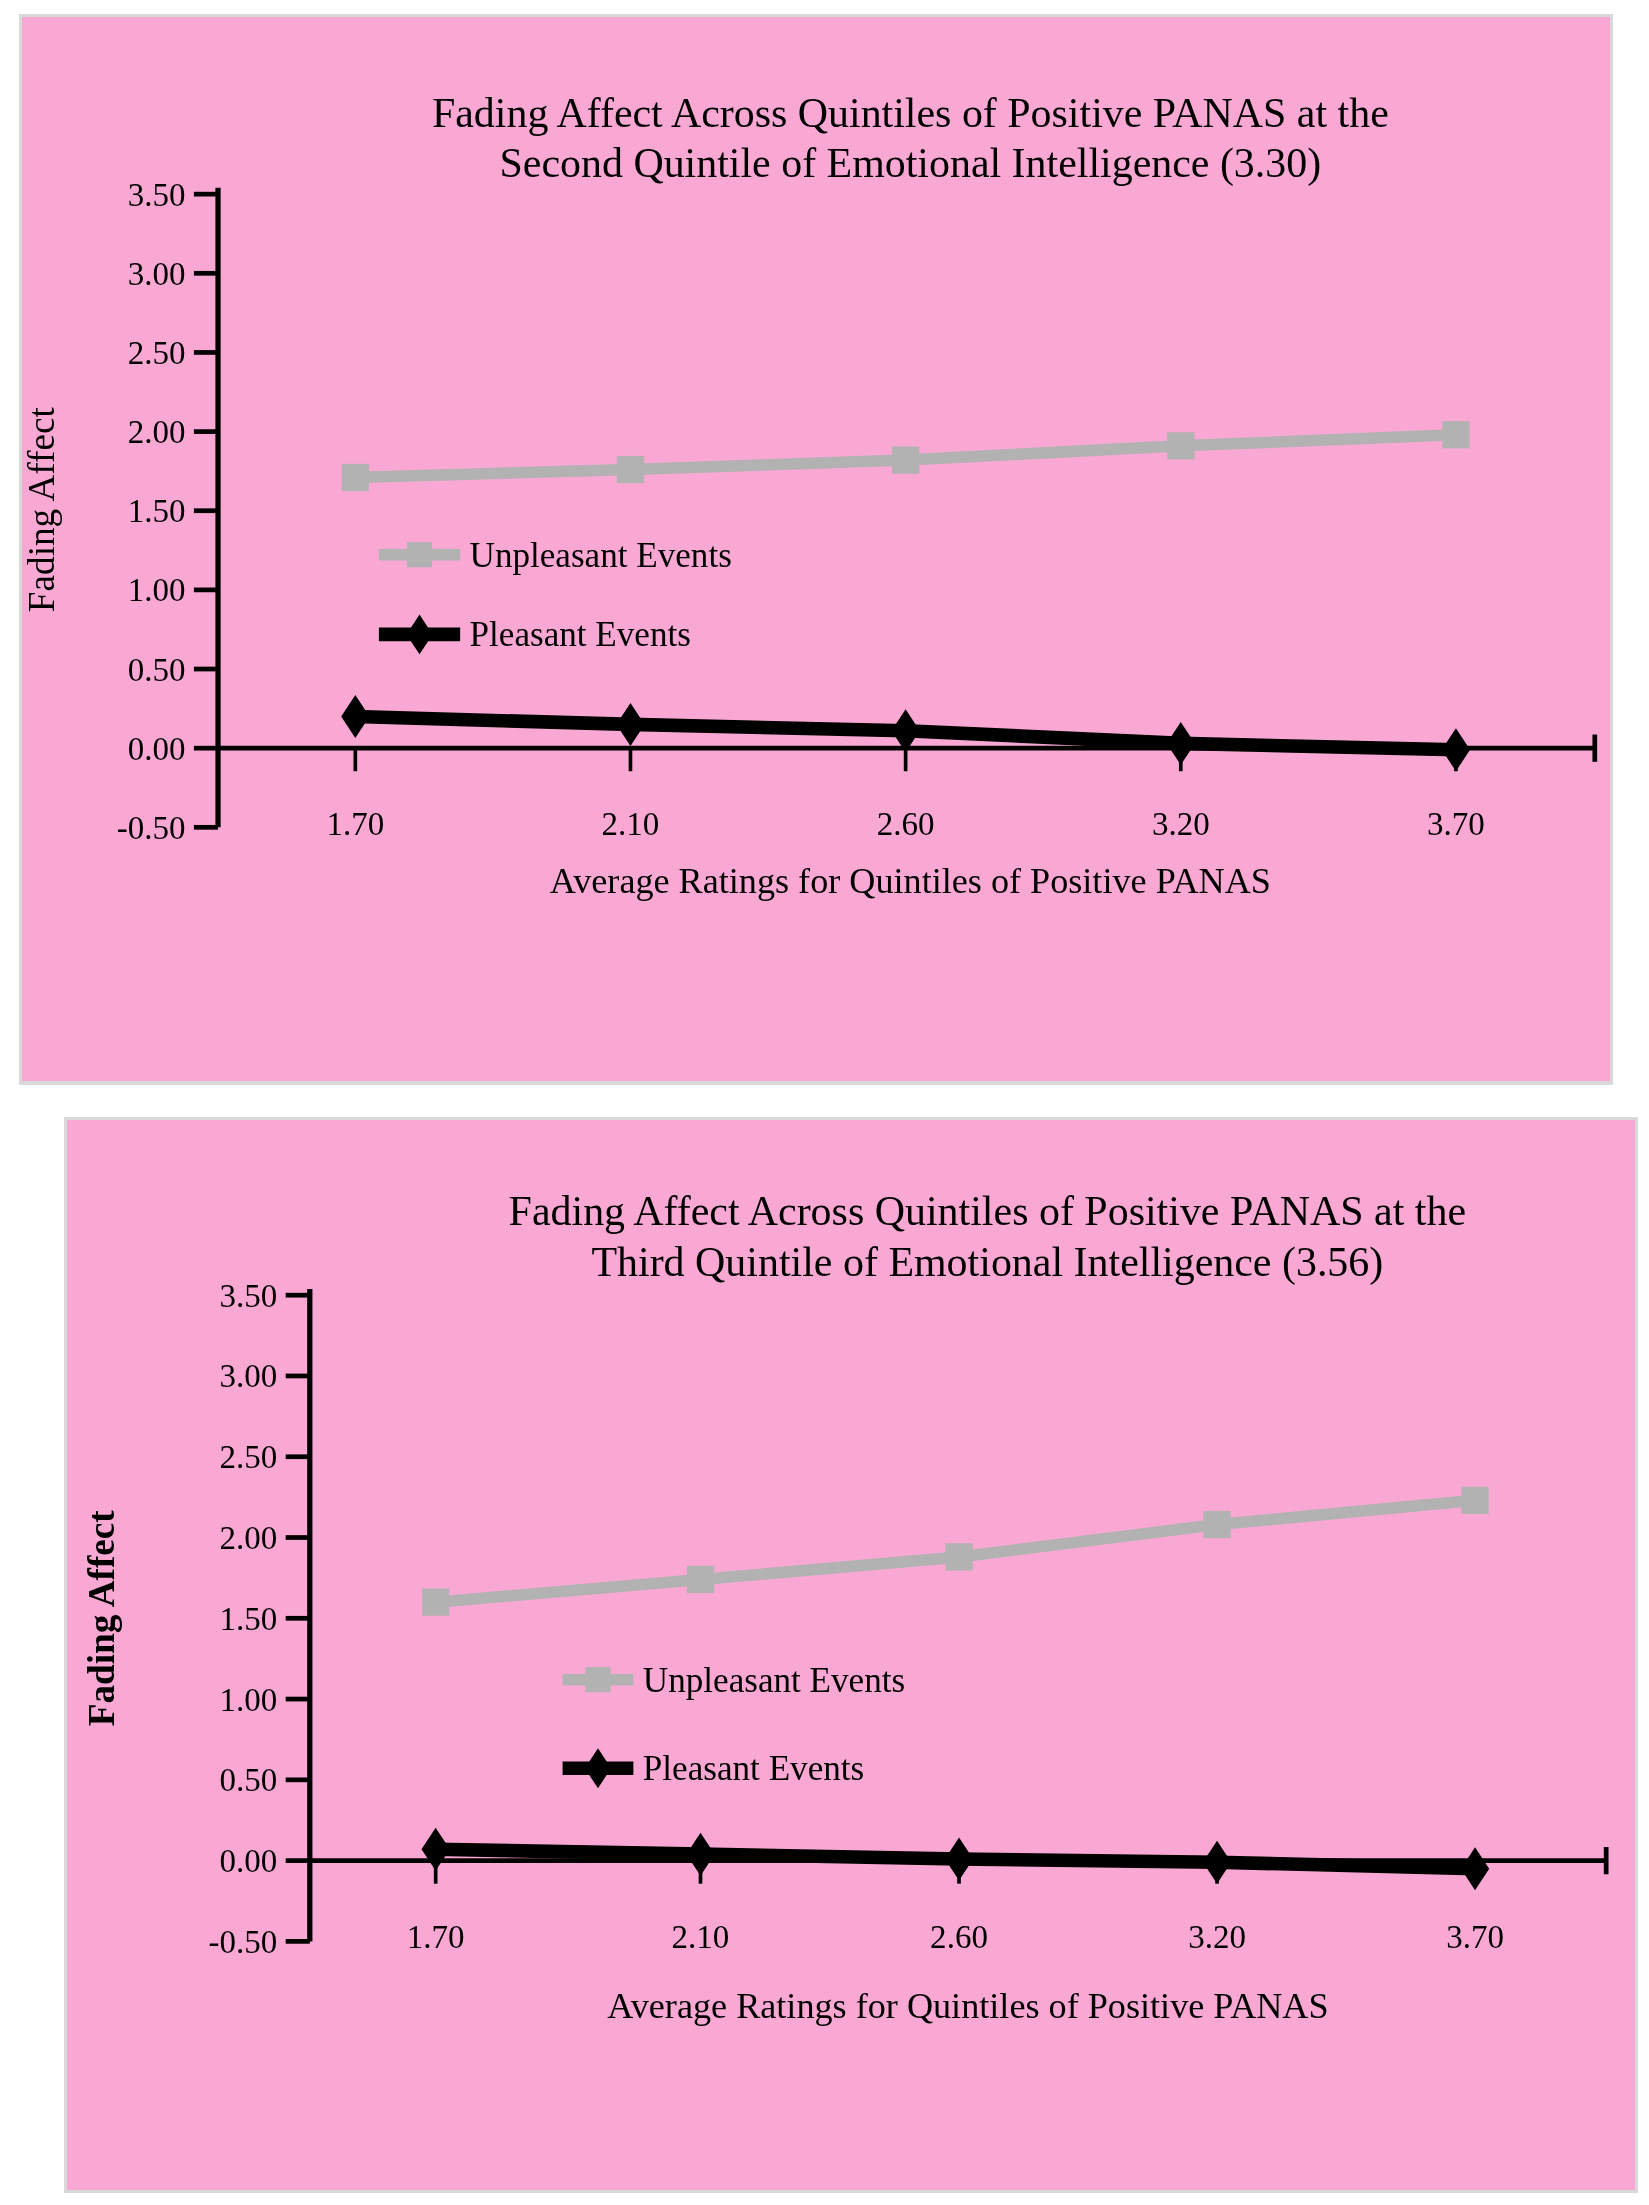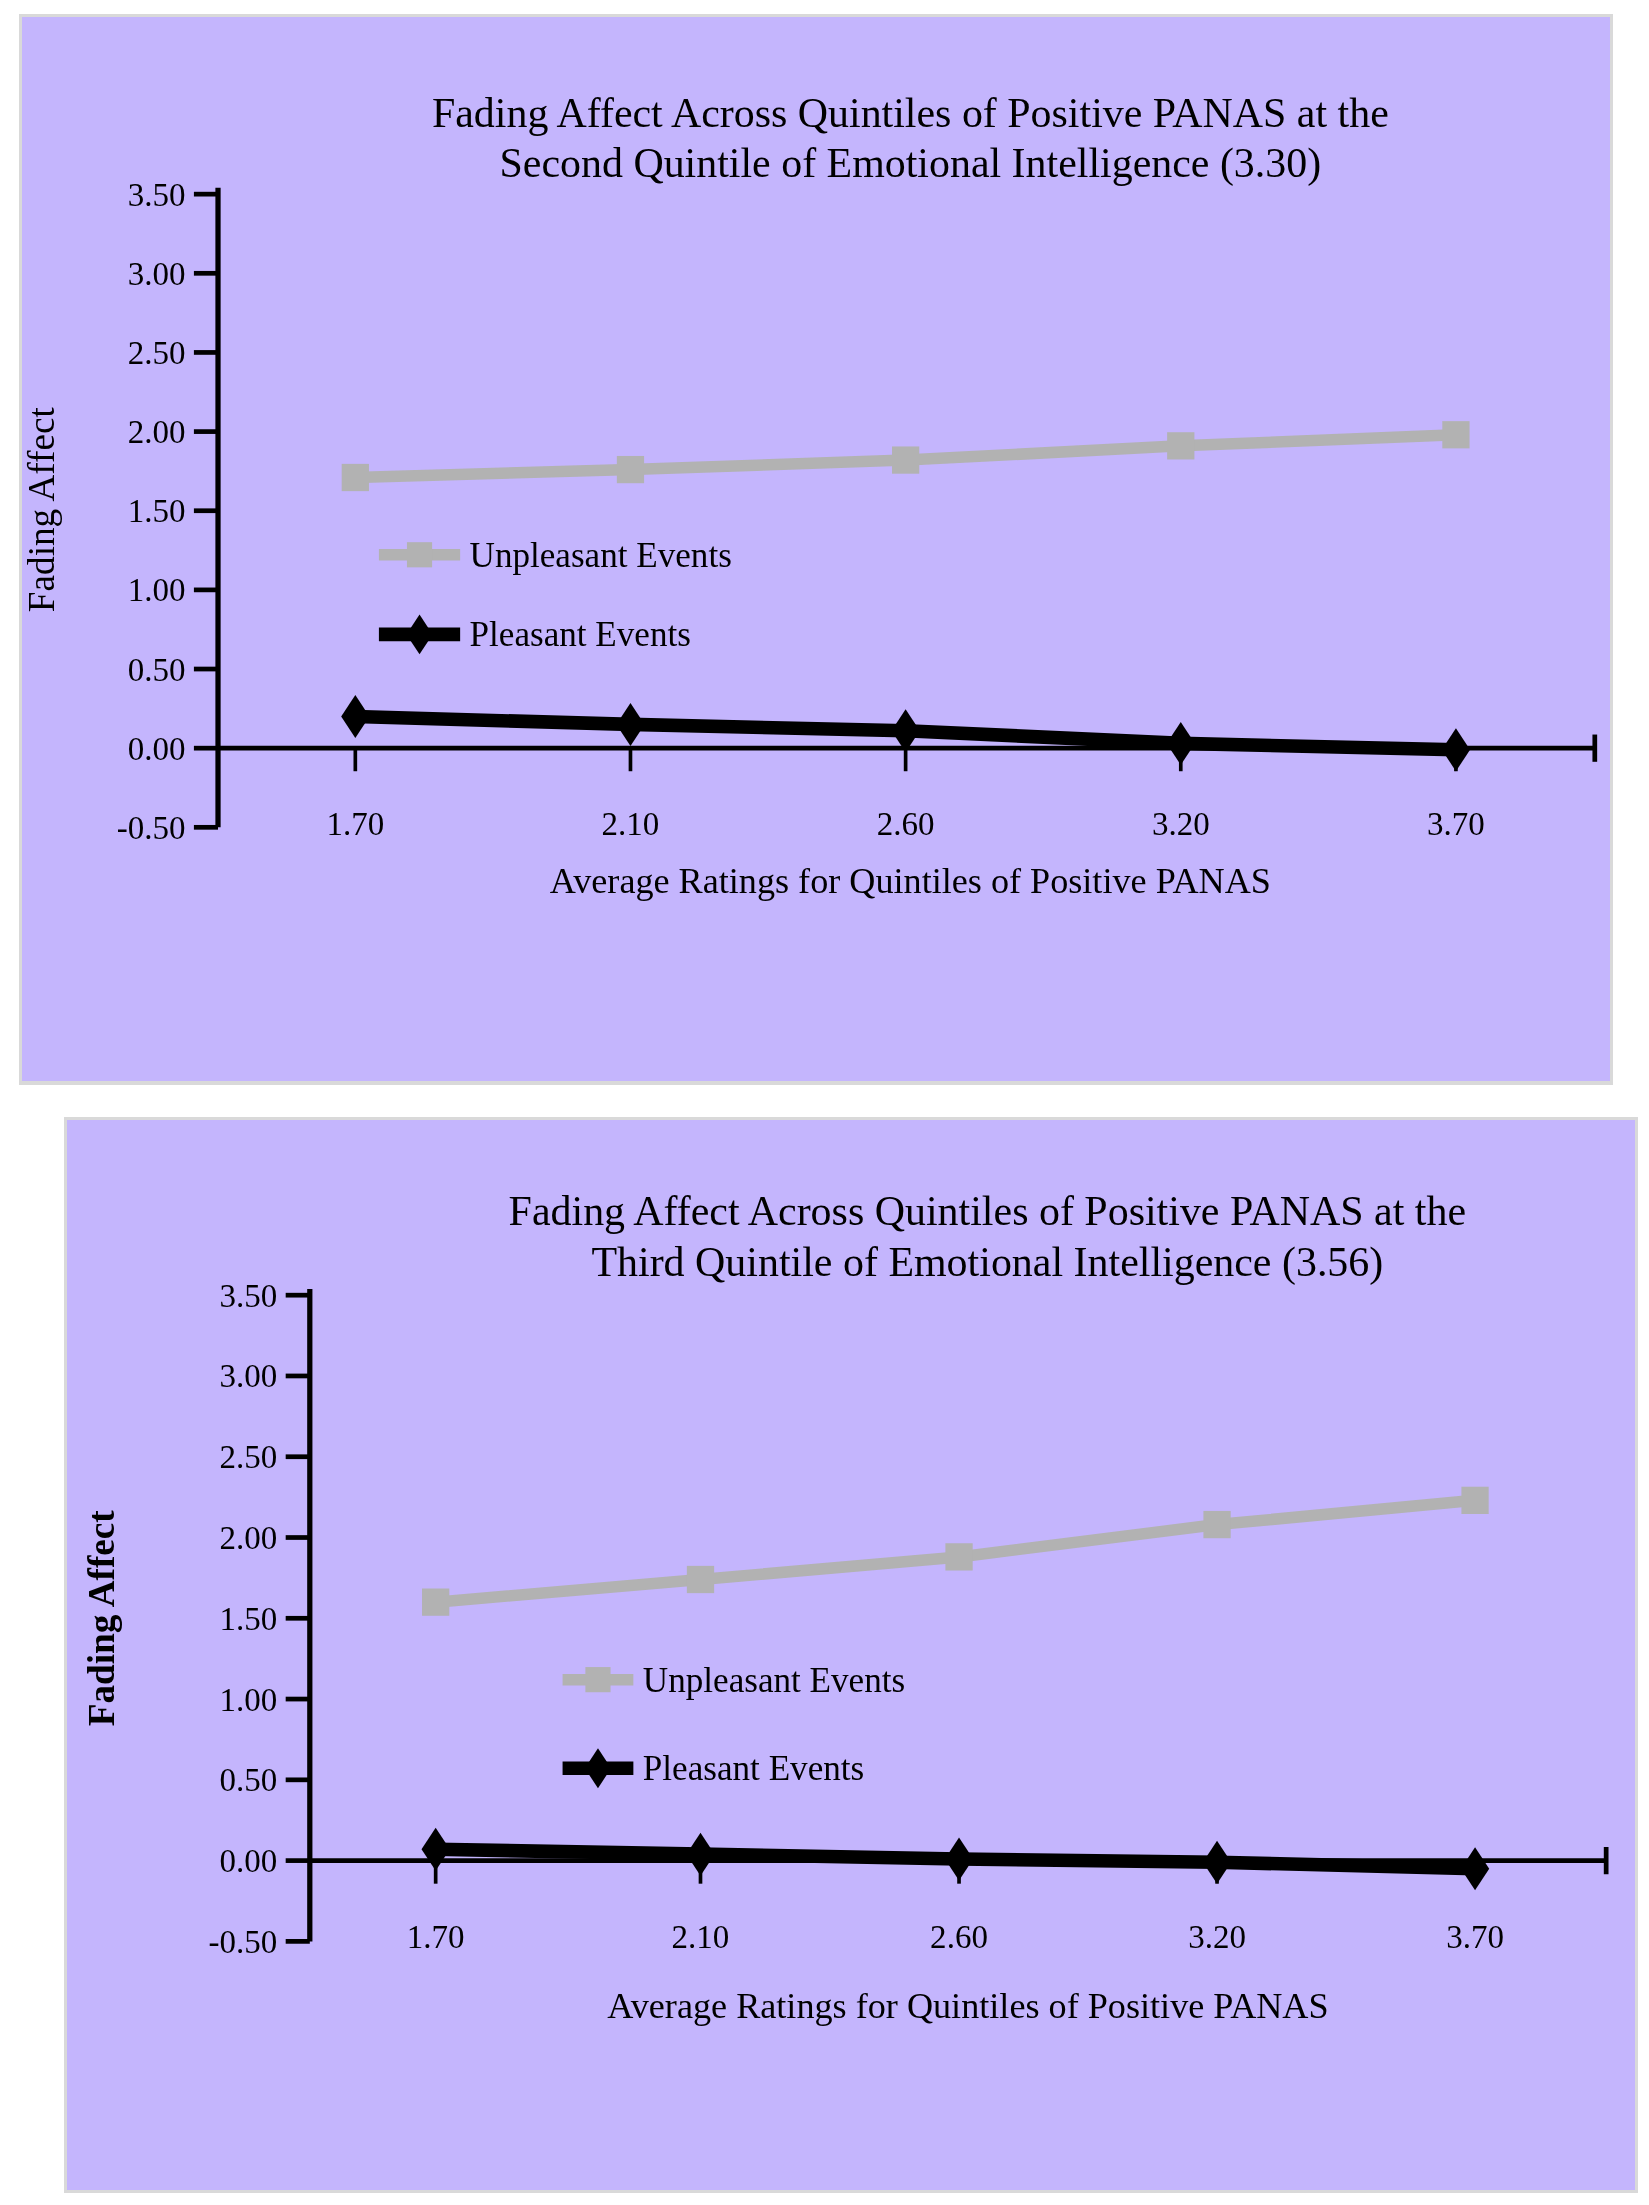--- a/index.html
+++ b/index.html
@@ -10,21 +10,21 @@
   }
   #page {
     position: relative;
     width: 1650px;
     height: 2205px;
     background: #ffffff;
     overflow: hidden;
   }
   .chart-box {
     position: absolute;
-    background: #c4b5fd;
+    background: #f9a8d4;
     border: 3.1px solid #d9d9d9;
     box-sizing: border-box;
   }
   #chart-box-1 {
     left: 19px;
     top: 13.6px;
     width: 1594px;
     height: 1071px;
     border-bottom-width: 4.7px;
   }

